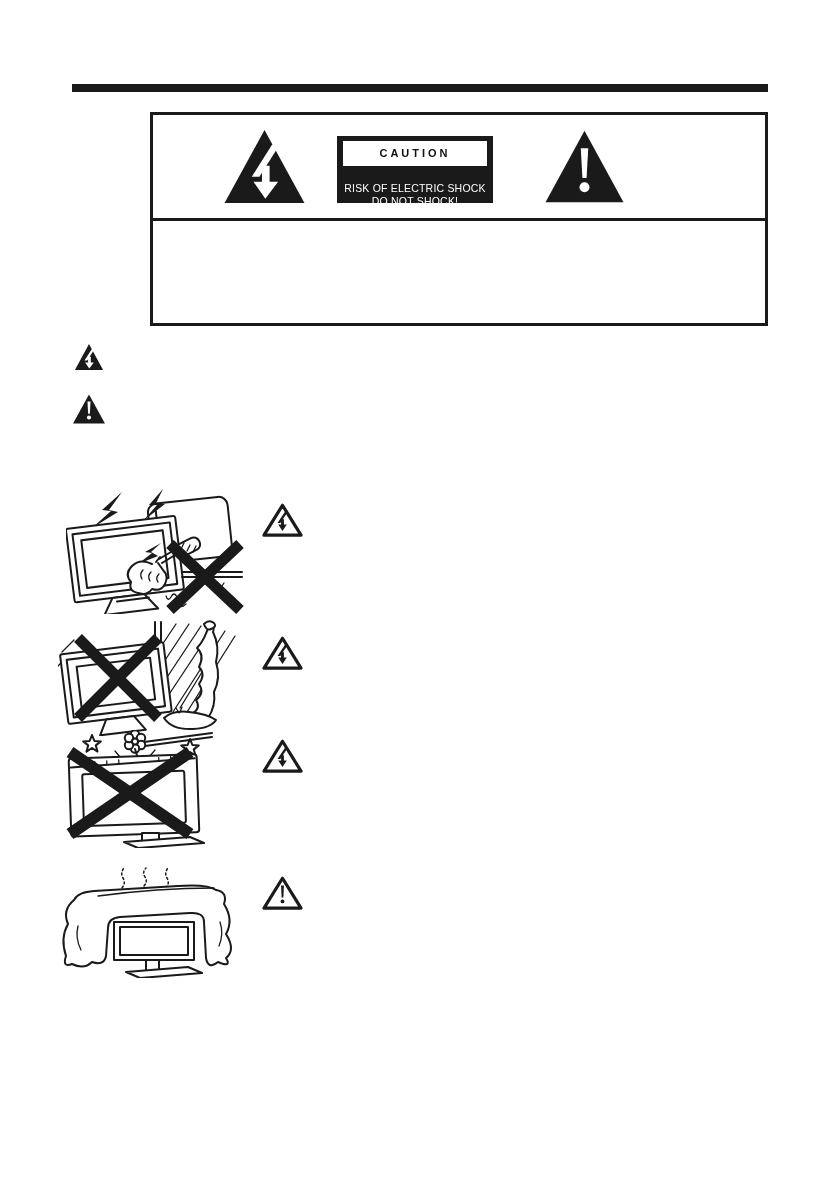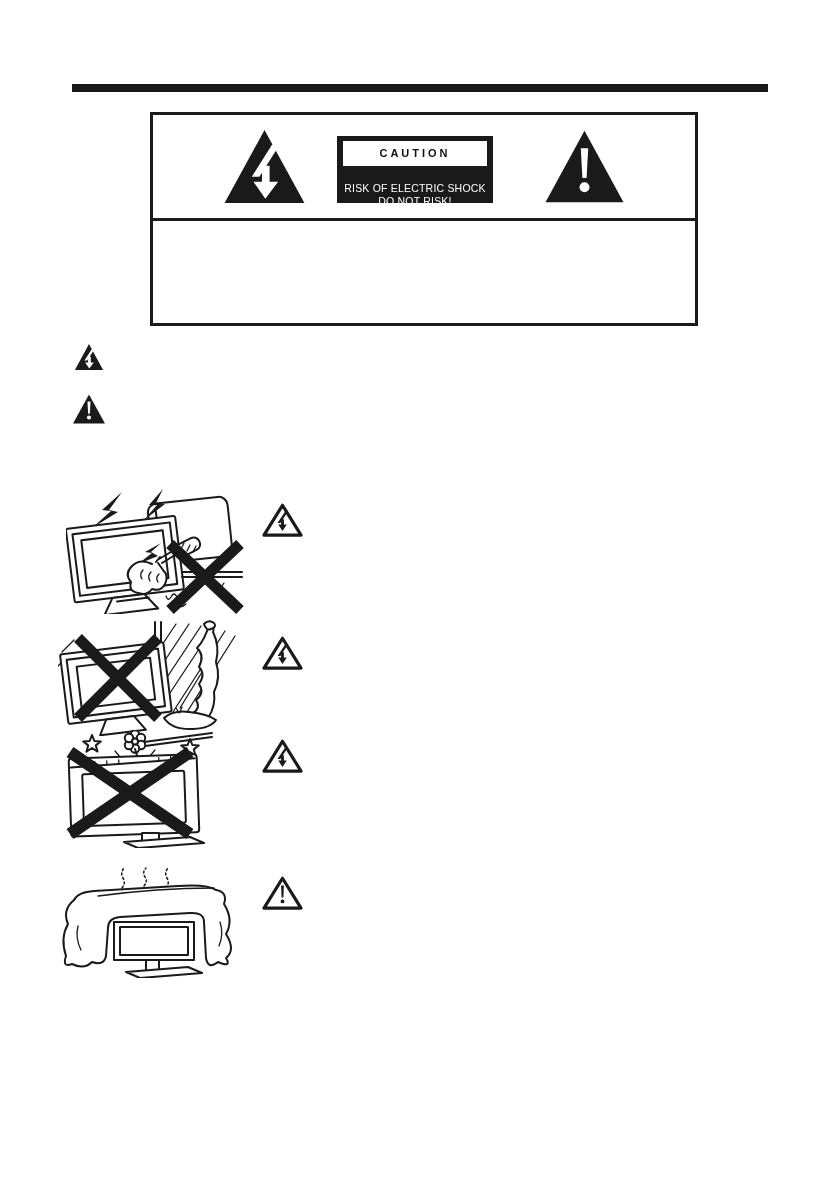--- a/index.html
+++ b/index.html
@@ -8,21 +8,21 @@
     width:839px;height:1191px;
     background:#ffffff;
     font-family:"Liberation Sans", sans-serif;
     overflow:hidden;
   }
   .abs{position:absolute;}
   
   .top-rule{left:72px;top:84px;width:696px;height:8px;background:#1a1a1a;}
   
   .caution-panel{
-    left:150px;top:112px;width:548px;height:214px;
+    left:150px;top:112px;width:618px;height:214px;
     border:3px solid #1a1a1a;box-sizing:border-box;background:#fff;
   }
   .panel-top{position:relative;height:103px;border-bottom:3px solid #1a1a1a;}
   .panel-bottom{position:relative;height:102px;}
   .tri-large{position:absolute;top:11px;}
   .tri-bolt-large{left:69px;width:85px;height:81px;}
   .tri-excl-large{left:390px;width:83px;height:81px;}
   .caution-label{
     position:absolute;left:184px;top:21px;width:156px;height:67px;
     background:#1a1a1a;box-sizing:border-box;padding:4px 5px;
@@ -87,21 +87,21 @@
 
   <div class="abs caution-panel">
     <div class="panel-top">
       <svg class="tri-large tri-bolt-large" viewBox="0 0 100 92">
           <use href="#tri-bolt-filled"></use>
         </svg>
       <div class="caution-label">
         <div class="caution-title">CAUTION</div>
         <div class="caution-sub">
           <div>RISK OF ELECTRIC SHOCK</div>
-          <div>DO NOT RISK!</div>
+          <div>DO NOT SHOCK!</div>
         </div>
       </div>
       <svg class="tri-large tri-excl-large" viewBox="0 0 100 92">
           <use href="#tri-excl-filled"></use>
         </svg>
     </div>
     <div class="panel-bottom"></div>
   </div>
 
   <svg class="abs margin-bolt" viewBox="0 0 100 92">

